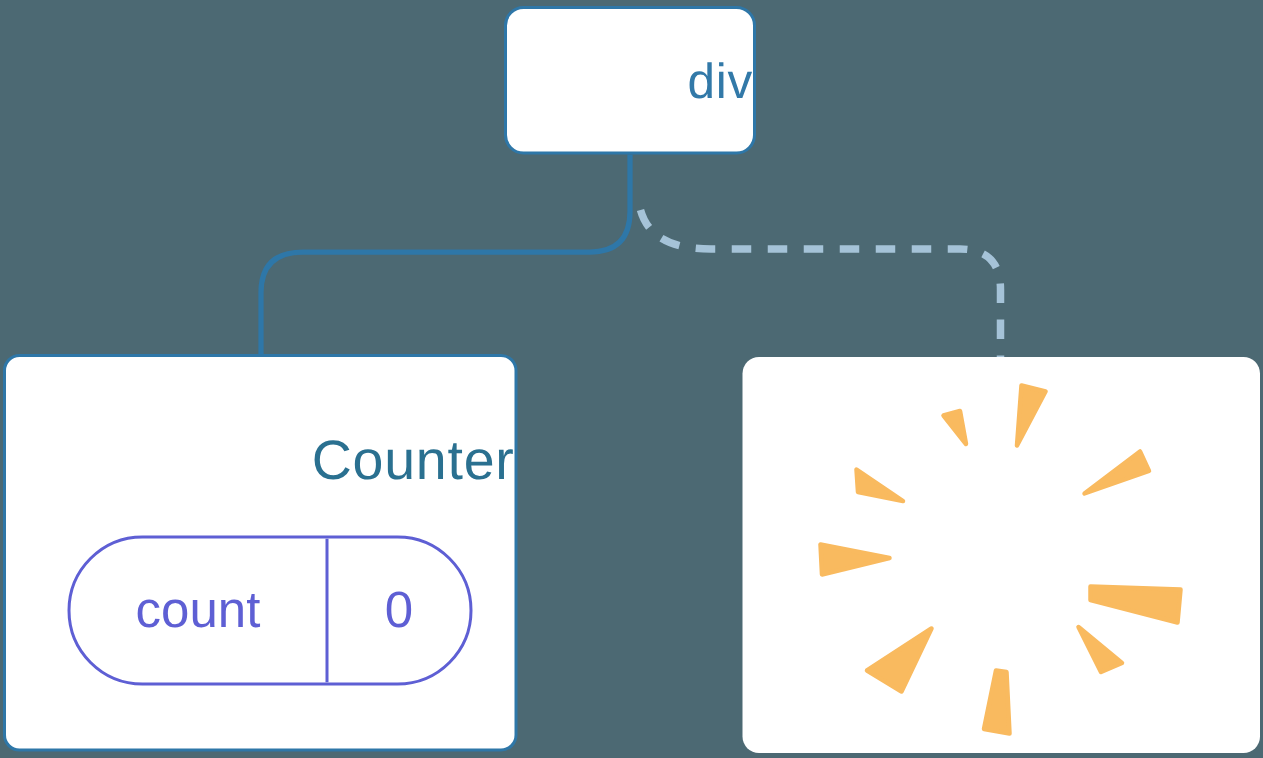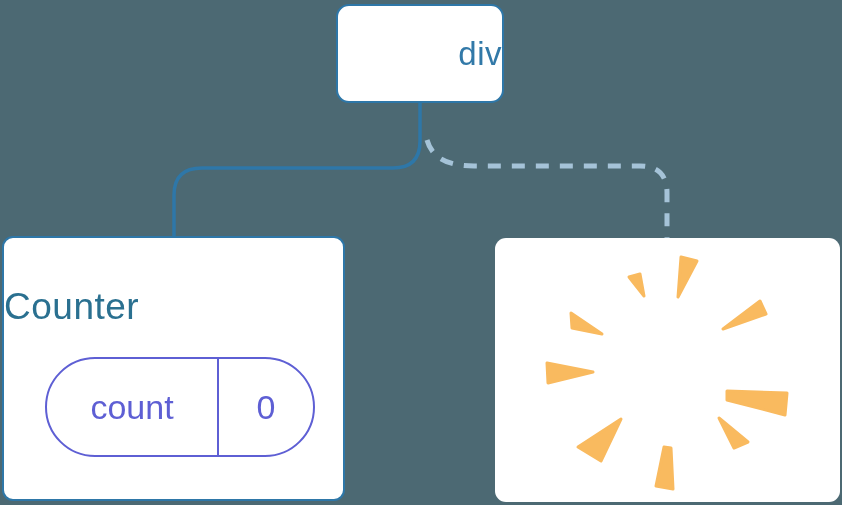--- a/index.html
+++ b/index.html
@@ -46,21 +46,21 @@
   .node-counter {
     left: 2px; top: 236px;
     width: 343px; height: 265px;
     border: 2px solid var(--node-border, #2E77A8);
     border-radius: 11px;
   }
   .component-title {
     position: absolute;
     left: 0; right: 0;
     top: 48px;
-    text-align: left;
+    text-align: right;
     color: var(--title-text, #2A7090);
     font-size: 37px;
     font-weight: 500;
     letter-spacing: 0.5px;
   }
   .state-pill {
     position: absolute;
     left: 41px; top: 119px;
     width: 270px; height: 100px;
     border: 2px solid var(--state-purple, #5E5FD4);

